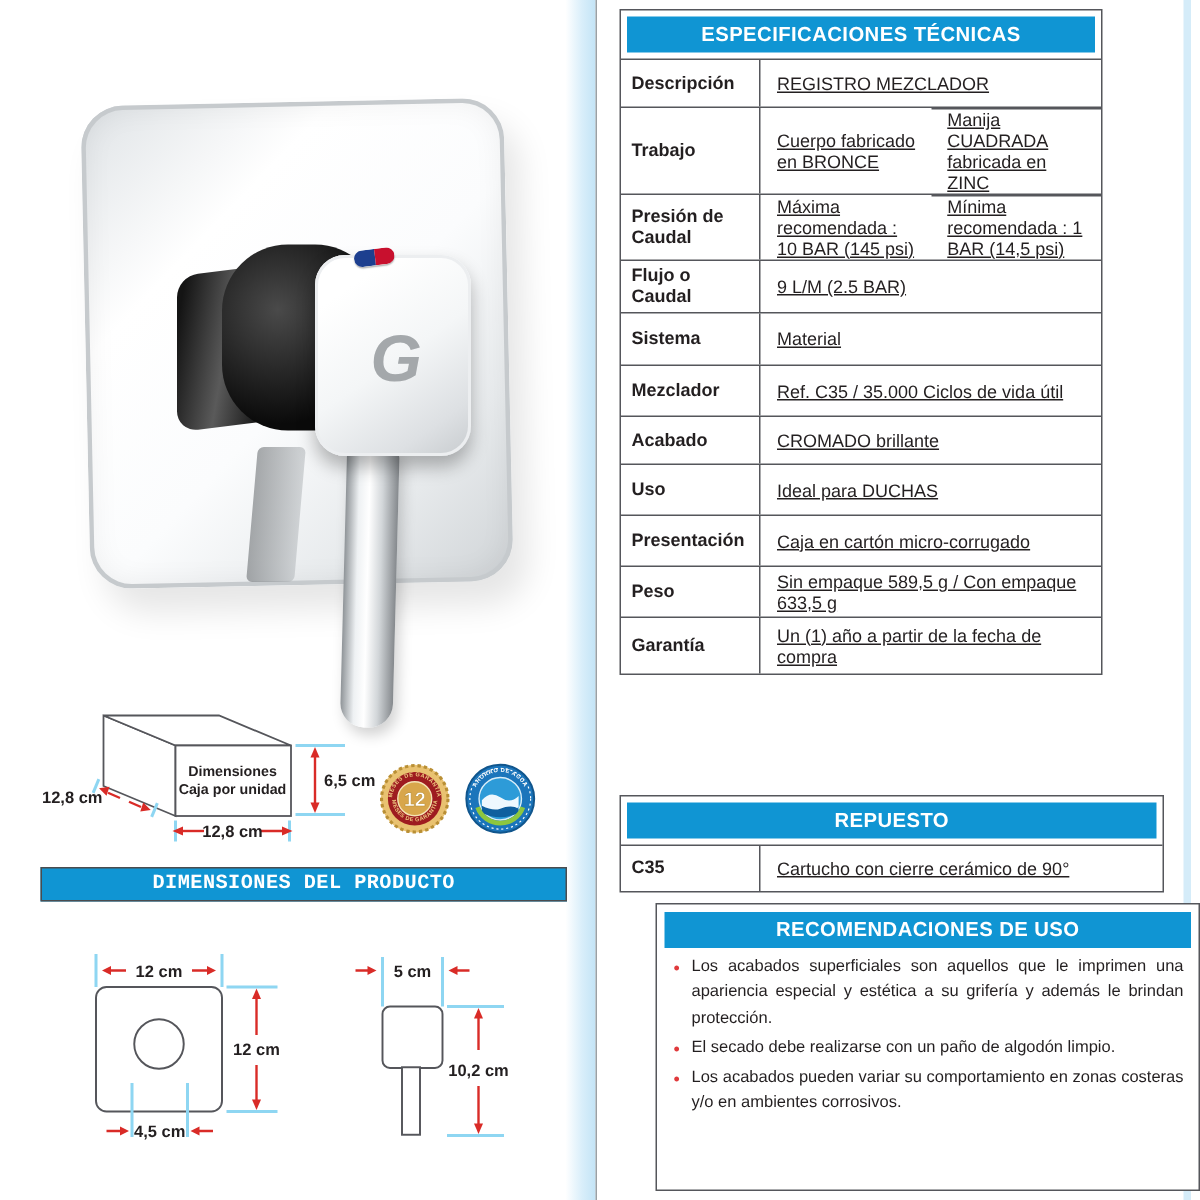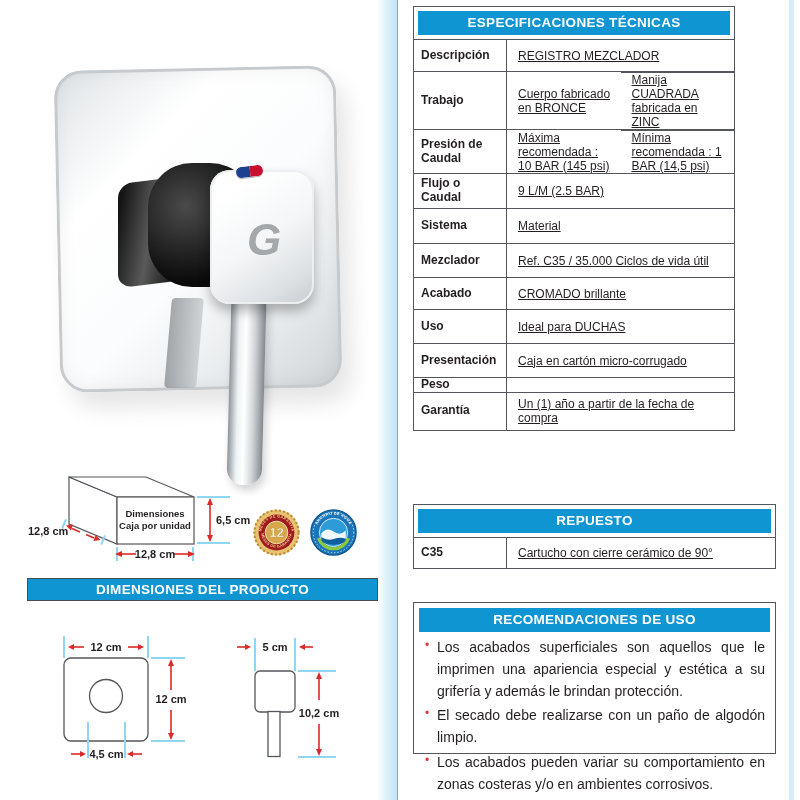--- a/index.html
+++ b/index.html
@@ -19,33 +19,33 @@
   .srow{display:flex;border-top:1.5px solid #55565b;}
   .lbl{flex:0 0 93px;width:93px;border-right:1.5px solid #55565b;display:flex;align-items:center;
        padding:0 7px;font-weight:bold;font-size:12px;line-height:1.15;box-sizing:border-box;}
   .val{flex:1;display:flex;align-items:center;padding:0 8px 0 11px;font-size:12px;text-decoration:underline;}
   .vals{flex:1;display:flex;flex-direction:row;}
   .vals .val + .val{border-top:1.5px solid #55565b;}
   .mh31{min-height:31px}.mh32{min-height:32px}.mh33{min-height:33px}
   .mh34{min-height:34px}.mh37{min-height:37px}.mh38{min-height:38px}
 
   #specs{left:413px;top:6px;width:322px;}
-  #repuesto{left:413px;top:504px;width:363px;}
+  #repuesto{left:413px;top:530px;width:363px;}
   #repuesto .srow .val{min-height:30px;}
-  #recom{left:413px;top:602px;width:363px;height:152px;}
+  #recom{left:437px;top:602px;width:363px;height:192px;}
   #recom .blue-bar{margin:5px 5px 4px 5px;}
   #recom ul{margin:4px 10px 0 10px;padding:0;list-style:none;}
-  #recom li{position:relative;padding-left:13px;font-size:14px;line-height:1.58;
+  #recom li{position:relative;padding-left:13px;font-size:11px;line-height:1.58;
             text-align:justify;margin-bottom:2px;}
   #recom li::before{content:"•";position:absolute;left:1px;top:0;color:#e03a3c;font-size:12px;}
 
   
   .dim-bar{position:absolute;left:27px;top:578px;width:351px;height:23px;background:#1095d3;
            border:1px solid #4a4c4f;box-sizing:border-box;color:#fff;font-weight:bold;
-           text-align:center;font-size:13.5px;line-height:21px;letter-spacing:.3px;}
+           text-align:center;font-size:13.5px;line-height:21px;letter-spacing:.3px;font-family:Liberation Mono, monospace;}
 
   
   .photo{position:absolute;left:0;top:30px;width:400px;height:440px;}
   .plate{position:absolute;left:57px;top:38px;width:282px;height:322px;border-radius:28px;
          background:linear-gradient(135deg,#dfe3e6 0%,#ffffff 28%,#fbfcfd 55%,#e8ebed 78%,#cfd3d6 100%);
          box-shadow:inset 0 0 0 3px #c6cacd,inset 0 0 22px rgba(0,0,0,.07),10px 16px 22px rgba(0,0,0,.10);
          transform:rotate(-1.2deg);}
   .valve-base{position:absolute;left:118px;top:148px;width:100px;height:104px;border-radius:14px;
          background:linear-gradient(100deg,#141414 5%,#5a5a5a 35%,#0c0c0c 65%,#3c3c3c 95%);
          transform:skewY(-7deg);}
@@ -258,20 +258,21 @@
       <div class="val mh33">Ideal para DUCHAS</div>
     </div>
 
     <div class="srow">
       <div class="lbl">Presentación</div>
       <div class="val mh33">Caja en cartón micro-corrugado</div>
     </div>
 
     <div class="srow">
       <div class="lbl">Peso</div>
+      <div class="val mh33">Sin empaque 589,5 g  /  Con empaque 633,5 g</div>
     </div>
 
     <div class="srow">
       <div class="lbl">Garantía</div>
       <div class="val mh37">Un (1) año a partir de la fecha de compra</div>
     </div>
   </div>
 
   <div id="repuesto" class="panel">
     <div class="blue-bar">REPUESTO</div>

